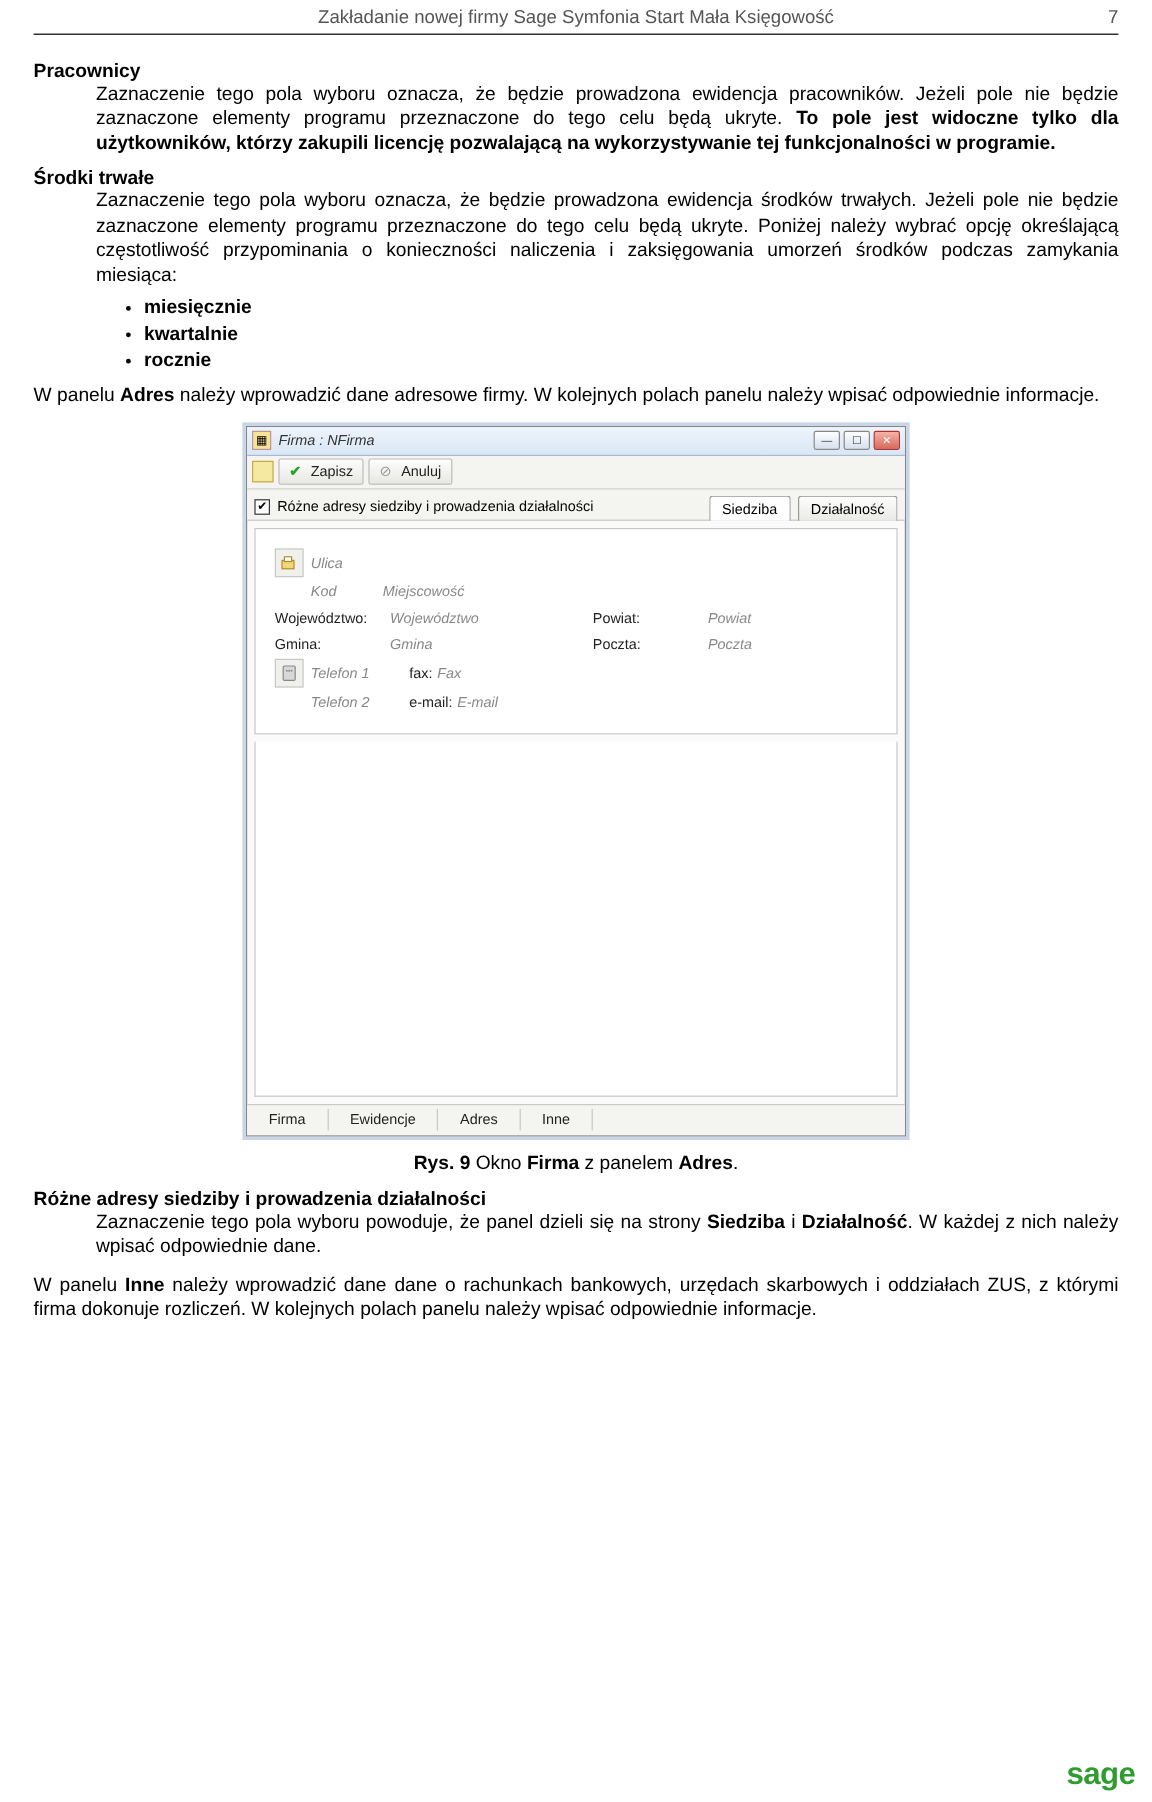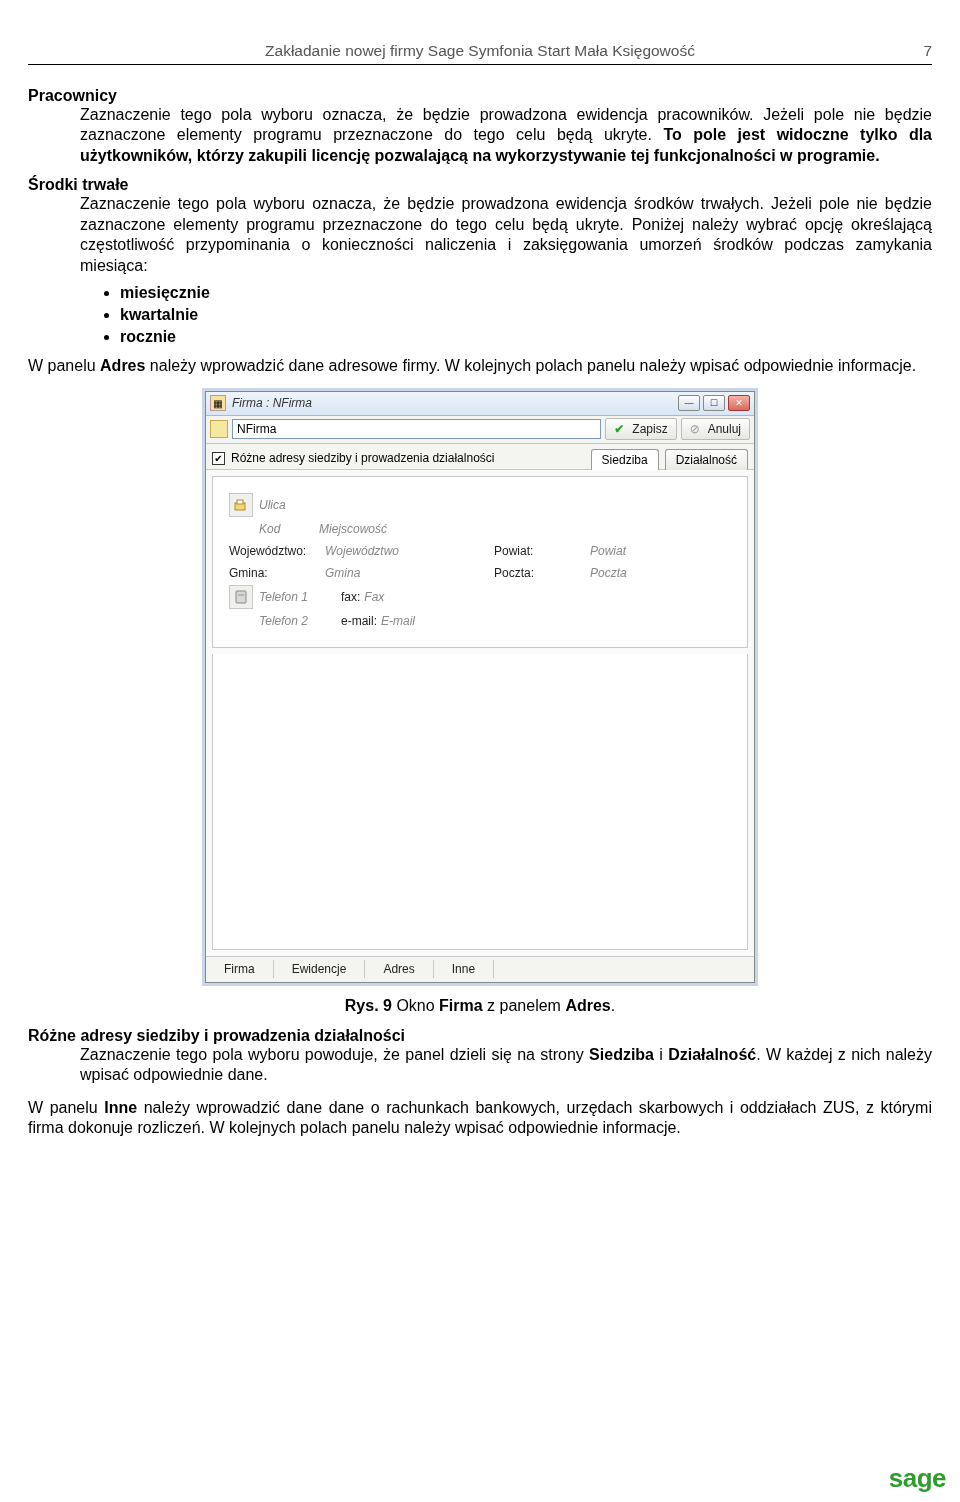--- a/index.html
+++ b/index.html
@@ -1,19 +1,19 @@
 <!DOCTYPE html>
 <html><head>
 <meta charset="utf-8">
 <style>
   * { box-sizing: border-box; margin: 0; padding: 0; }
   body { width: 960px; height: 1502px; background: #fff; font-family: Arial, Helvetica, sans-serif; color: #000; position: relative; }
   .page { padding: 0 28px; }
   .header { display: flex; align-items: baseline; justify-content: space-between; border-bottom: 1px solid #000; padding: 6px 0 4px 0; margin-bottom: 22px; }
-  .header-title { font-size: 15.5px; color: #555; font-weight: 400; text-align: center; flex: 1; margin-top: 36px; }
+  .header-title { font-size: 15.5px; color: #555; font-weight: 400; text-align: center; flex: 1; }
   .page-num { font-size: 15.5px; color: #555; width: 30px; text-align: right; }
   .section-title { font-size: 16px; font-weight: bold; margin-top: 6px; }
   .para { font-size: 16px; line-height: 1.28; margin-left: 52px; text-align: justify; }
   .bold { font-weight: bold; }
   ul.bullets { list-style: disc; margin: 8px 0 8px 92px; }
   ul.bullets li { font-size: 16px; font-weight: bold; margin-bottom: 4px; }
   .full-para { font-size: 16px; line-height: 1.28; text-align: justify; margin-top: 10px; }
   .caption { text-align: center; font-size: 16px; margin-top: 14px; }
   .logo { position: absolute; right: 14px; bottom: 8px; font-size: 26px; color: #2e9c2e; font-weight: bold; letter-spacing: -0.5px; }
 
@@ -95,21 +95,20 @@
         <span class="ttext">Firma : NFirma</span>
         <div class="win-btns">
           <span class="wbtn">—</span>
           <span class="wbtn">☐</span>
           <span class="wbtn close">✕</span>
         </div>
       </div>
 
       <div class="toolbar">
         <span class="ticon2"></span>
-        <input type="text" value="NFirma" style="">
         <div class="tool-btn">
           <span class="check-green">✔</span>
           <span>Zapisz</span>
         </div>
         <div class="tool-btn">
           <span class="no-gray">⊘</span>
           <span>Anuluj</span>
         </div>
       </div>
 

